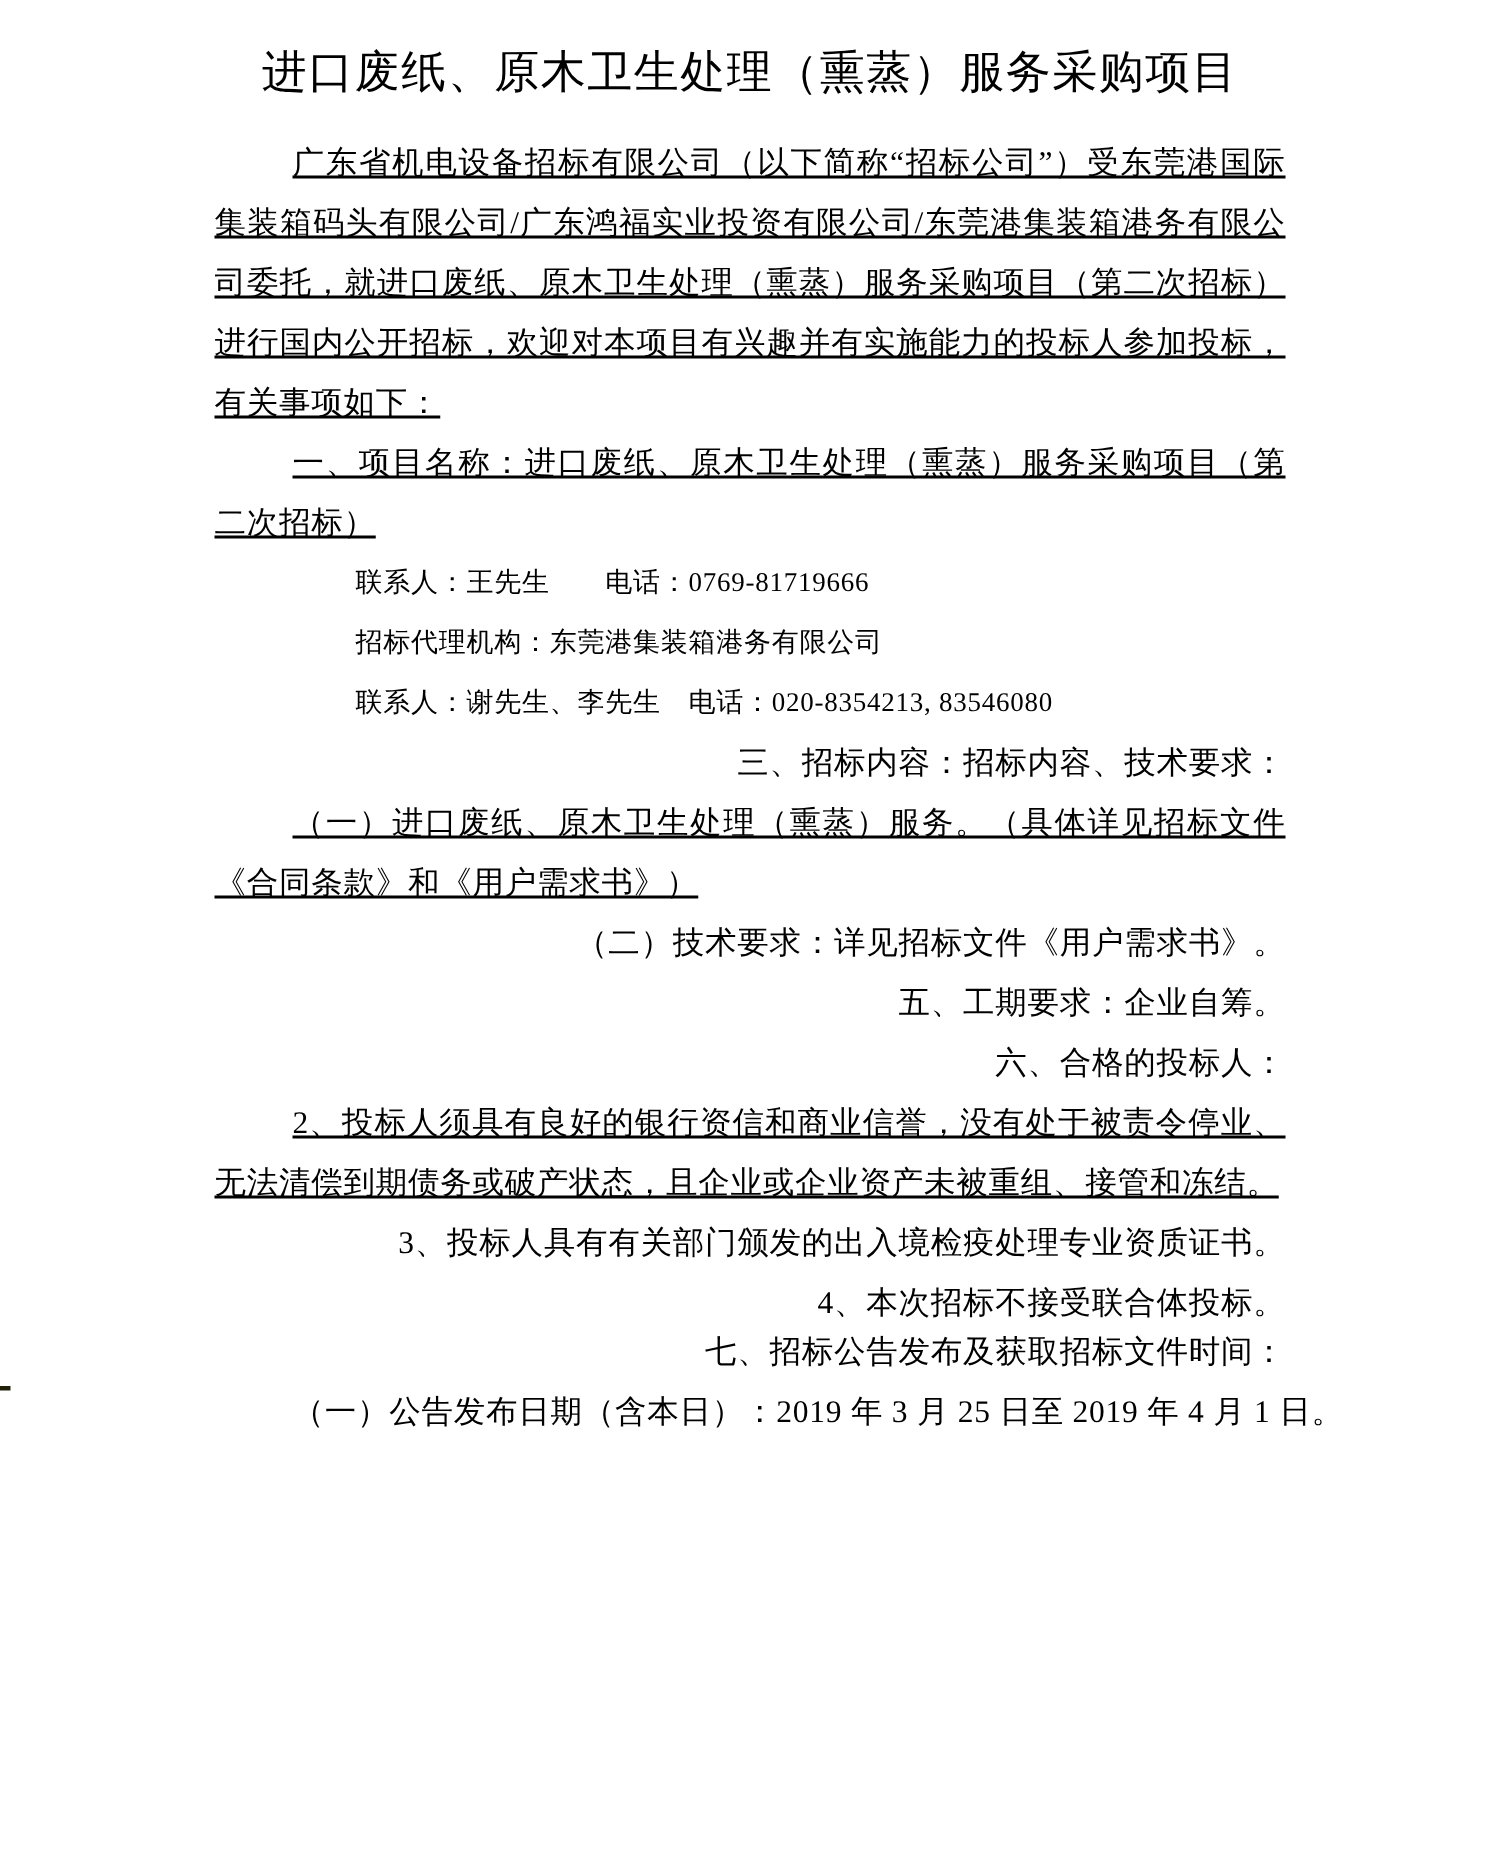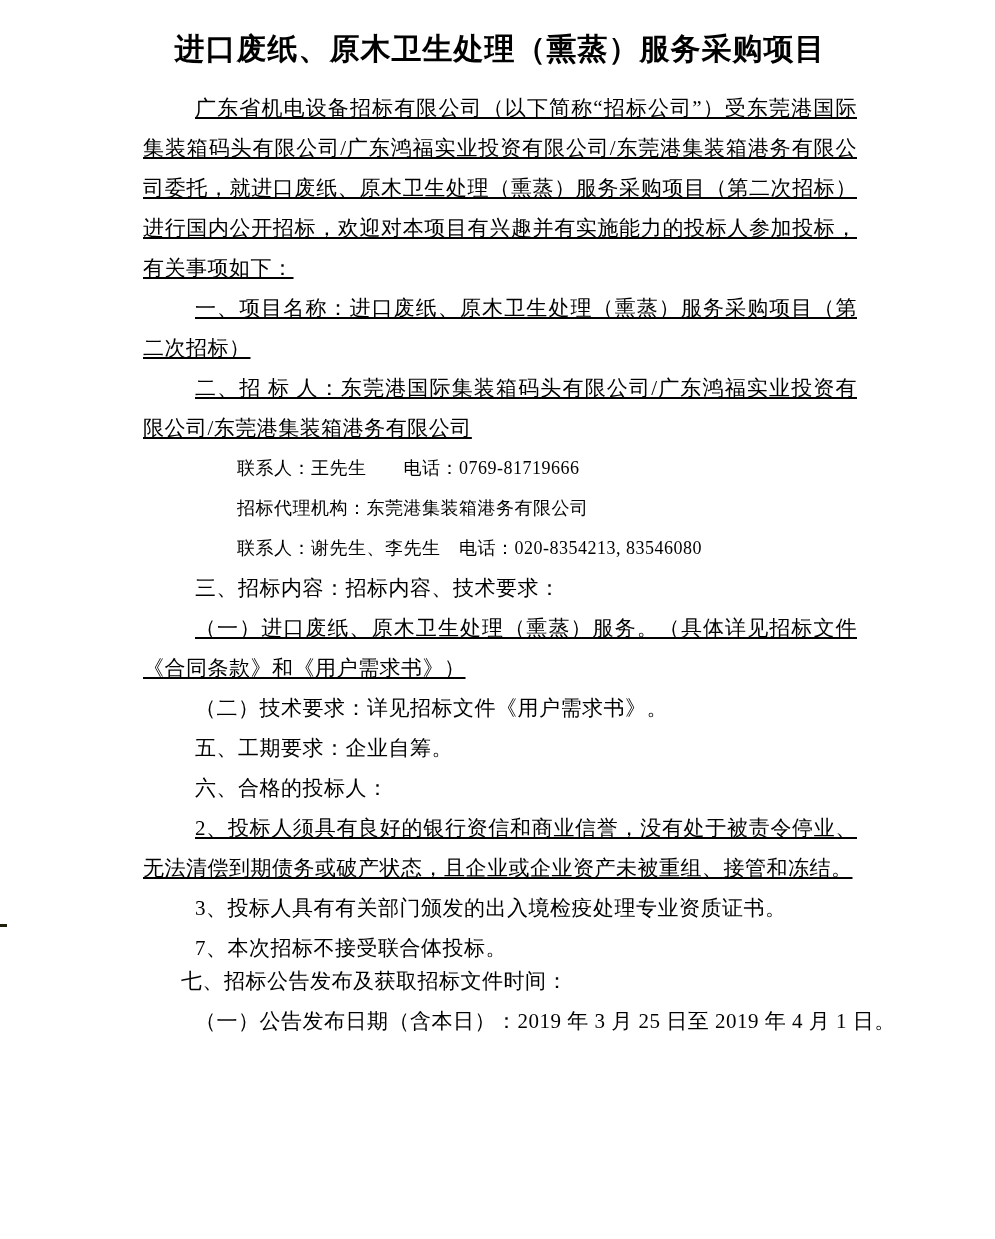--- a/index.html
+++ b/index.html
@@ -16,33 +16,34 @@
     font-family: "Liberation Serif", "DejaVu Serif", serif;
   }
   .doc {
     position: absolute;
     left: 143px;
     top: 24px;
     width: 714px;
   }
   .title {
     text-align: center;
-    font-weight: bold;
+    font-weight: normal;
     font-size: 30px;
     line-height: 50px;
     margin: 0;
     letter-spacing: 1px;
   }
   .title-block { margin-bottom: 14px; }
   .p {
     font-size: 21px;
     line-height: 40px;
     margin: 0;
     text-indent: 52px;
     letter-spacing: 0.5px;
+    text-align: right;
   }
   .j {
     text-align: justify;
     text-justify: inter-ideograph;
     text-decoration: underline;
   }
   .p-contact {
     font-size: 18px;
     line-height: 40px;
     margin: 0;
@@ -66,28 +67,27 @@
 
 <div class="edge-mark"></div>
 
 <div class="doc">
   <div class="title-block">
     <h1 class="title">进口废纸、原木卫生处理（熏蒸）服务采购项目</h1>
   </div>
 
   <p class="p j">广东省机电设备招标有限公司（以下简称“招标公司”）受东莞港国际集装箱码头有限公司/广东鸿福实业投资有限公司/东莞港集装箱港务有限公司委托，就进口废纸、原木卫生处理（熏蒸）服务采购项目（第二次招标）进行国内公开招标，欢迎对本项目有兴趣并有实施能力的投标人参加投标，有关事项如下：</p>
   <p class="p j">一、项目名称：进口废纸、原木卫生处理（熏蒸）服务采购项目（第二次招标）</p>
-  <p class="p j">二、招 标 人：东莞港国际集装箱码头有限公司/广东鸿福实业投资有限公司/东莞港集装箱港务有限公司</p>
   <p class="p-contact">联系人：王先生　　电话：0769-81719666</p>
   <p class="p-contact">招标代理机构：东莞港集装箱港务有限公司</p>
   <p class="p-contact">联系人：谢先生、李先生　电话：020-8354213, 83546080</p>
   <p class="p">三、招标内容：招标内容、技术要求：</p>
   <p class="p j">（一）进口废纸、原木卫生处理（熏蒸）服务。（具体详见招标文件《合同条款》和《用户需求书》）</p>
   <p class="p">（二）技术要求：详见招标文件《用户需求书》。</p>
   <p class="p">五、工期要求：企业自筹。</p>
   <p class="p">六、合格的投标人：</p>
   <p class="p j">2、投标人须具有良好的银行资信和商业信誉，没有处于被责令停业、无法清偿到期债务或破产状态，且企业或企业资产未被重组、接管和冻结。</p>
   <p class="p">3、投标人具有有关部门颁发的出入境检疫处理专业资质证书。</p>
-  <p class="p">7、本次招标不接受联合体投标。</p>
+  <p class="p">4、本次招标不接受联合体投标。</p>
   <p class="p seven">七、招标公告发布及获取招标文件时间：</p>
   <p class="p nowrap">（一）公告发布日期（含本日）：2019 年 3 月 25 日至 2019 年 4 月 1 日。</p>
 
 </div>
 
 </body></html>

